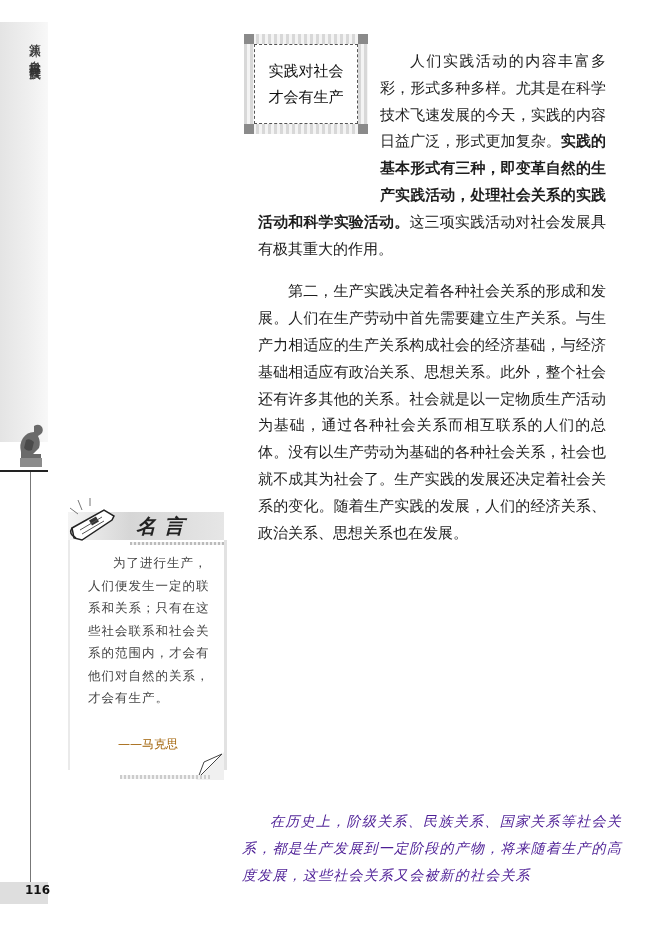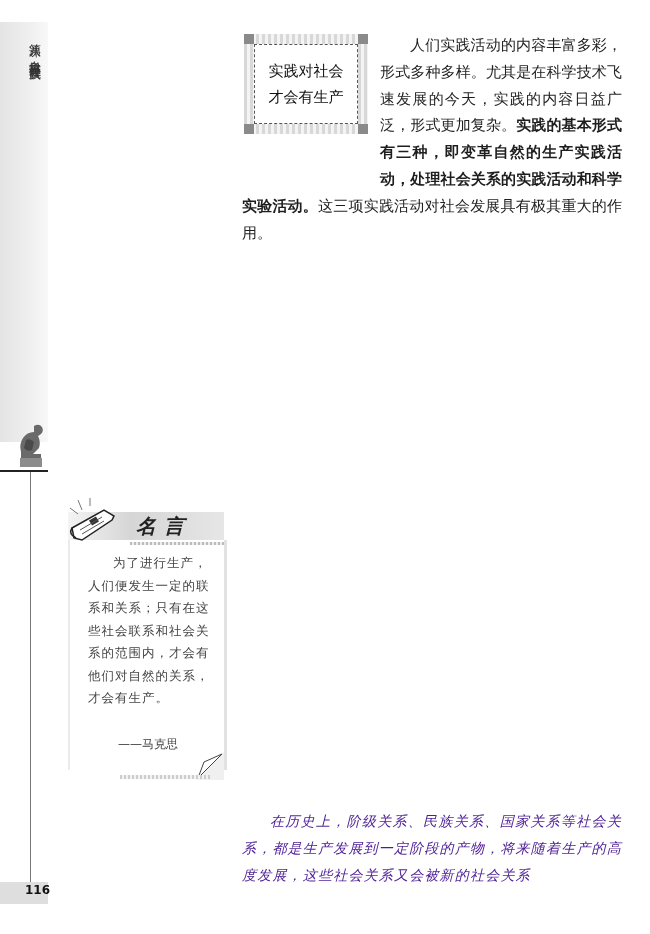--- a/index.html
+++ b/index.html
@@ -54,21 +54,21 @@
     background: #fff; border: 1px dashed #555;
     display: flex; flex-direction: column; align-items: center; justify-content: center;
     font-size: 15px; line-height: 26px; color: #111;
   }
 
   
   .body-text {
     position: absolute; left: 242px; top: 32px; width: 380px;
     font-size: 15px; line-height: 26.8px; text-align: justify;
   }
-  .para { margin: 0; }
+  .para { margin: 16px; }
   .indent { text-indent: 2em; }
   .bold { font-family: "DejaVu Sans", "Liberation Sans", sans-serif; font-weight: bold; }
   .float-space { float: left; width: 138px; height: 160px; }
 
   .last-para {
     position: absolute; left: 242px; top: 808px; width: 380px;
     font-size: 14px; line-height: 27px; letter-spacing: 1.2px;
     font-style: italic; text-align: justify; color: #4c1d95;
   }
 
@@ -91,21 +91,21 @@
     position: absolute; left: 68px; top: 540px; width: 154px; height: 230px;
     border-left: 2px solid #eaeaea; border-right: 3px solid #e2e2e2;
   }
   .quote-text {
     position: absolute; left: 88px; top: 552px; width: 124px;
     font-family: "DejaVu Sans", "Liberation Sans", sans-serif;
     font-size: 12.5px; line-height: 22.5px; color: #444; letter-spacing: 1px;
   }
   .quote-author {
     position: absolute; left: 118px; top: 736px; width: 100px;
-    font-size: 12px; color: #404040;
+    font-size: 12px; color: #a16207;
   }
   .page-curl { position: absolute; left: 196px; top: 752px; width: 28px; height: 28px; }
   .quote-bottom {
     position: absolute; left: 120px; top: 775px; width: 90px; height: 4px;
     background: repeating-linear-gradient(90deg, #ccc 0 2px, #f2f2f2 2px 4px);
   }
 </style>
 </head>
 <body>
 
@@ -131,20 +131,21 @@
   <div class="corner" style="right:0;bottom:0;"></div>
   <div class="inner">
     <span>实践对社会</span>
     <span>才会有生产</span>
   </div>
 </div>
 
 <div class="body-text">
   <div class="float-space"></div>
   <p class="para indent"><span>人们实践活动的内容丰富多彩，形式多种多样。尤其是在科学技术飞速发展的今天，实践的内容日益广泛，形式更加复杂。</span><span class="bold">实践的基本形式有三种，即变革自然的生产实践活动，处理社会关系的实践活动和科学实验活动。</span><span>这三项实践活动对社会发展具有极其重大的作用。</span></p>
+  <p class="para indent">第二，生产实践决定着各种社会关系的形成和发展。人们在生产劳动中首先需要建立生产关系。与生产力相适应的生产关系构成社会的经济基础，与经济基础相适应有政治关系、思想关系。此外，整个社会还有许多其他的关系。社会就是以一定物质生产活动为基础，通过各种社会关系而相互联系的人们的总体。没有以生产劳动为基础的各种社会关系，社会也就不成其为社会了。生产实践的发展还决定着社会关系的变化。随着生产实践的发展，人们的经济关系、政治关系、思想关系也在发展。</p>
 </div>
 
 <div class="last-para indent">在历史上，阶级关系、民族关系、国家关系等社会关系，都是生产发展到一定阶段的产物，将来随着生产的高度发展，这些社会关系又会被新的社会关系</div>
 
 <div class="quote-header"></div>
 <div class="quote-header-line"></div>
 <svg class="newspaper-icon" viewBox="0 0 60 44">
   <line x1="14" y1="2" x2="18" y2="12" stroke="#777" stroke-width="1"></line>
   <line x1="6" y1="10" x2="14" y2="16" stroke="#777" stroke-width="1"></line>
   <line x1="26" y1="0" x2="26" y2="8" stroke="#777" stroke-width="1"></line>

